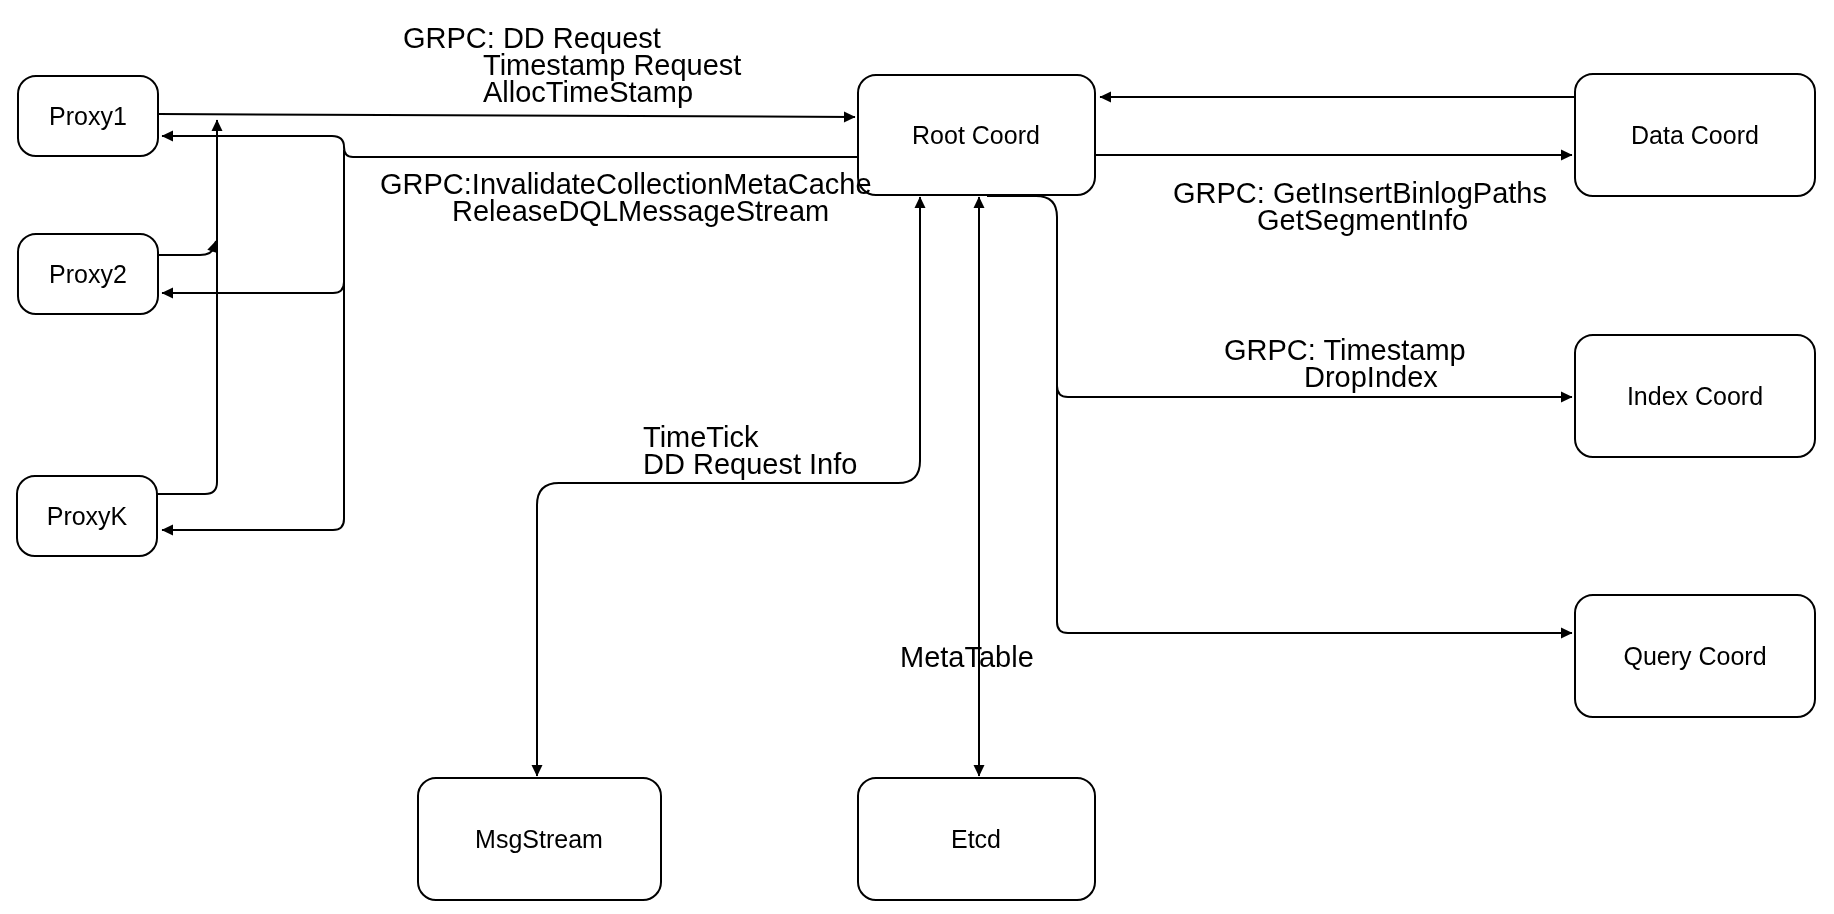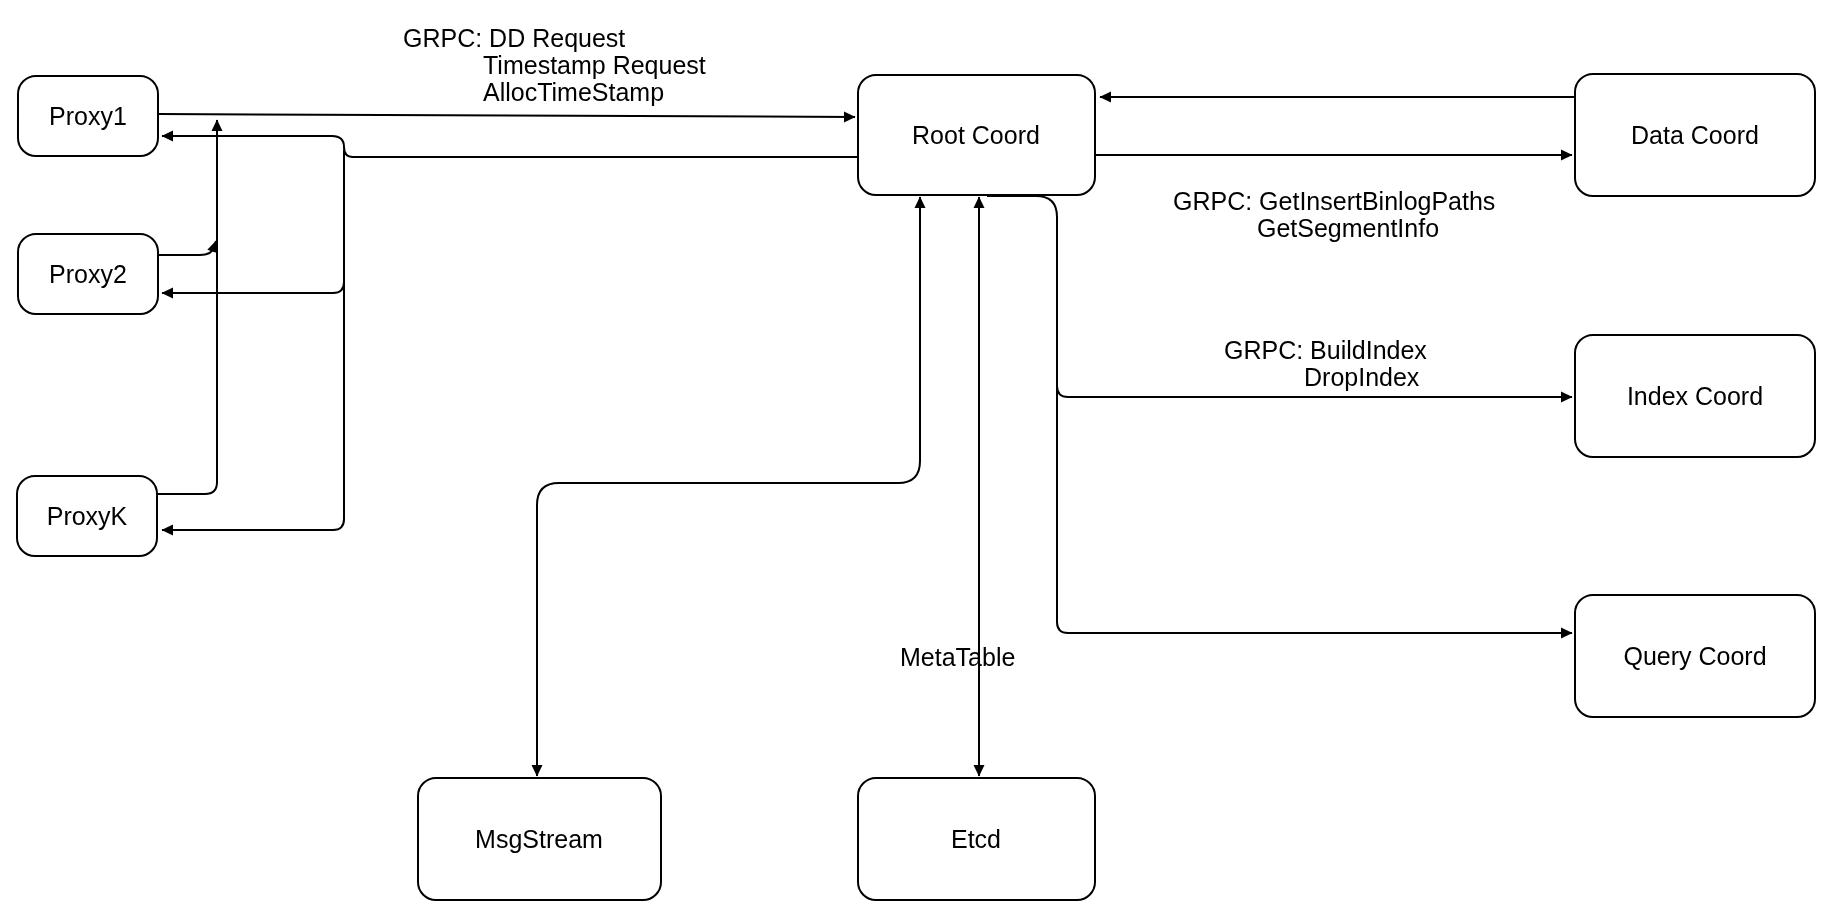--- a/index.html
+++ b/index.html
@@ -23,21 +23,21 @@
     fill: #000000;
     text-anchor: middle;
   }
   .edge {
     fill: none;
     stroke: #000000;
     stroke-width: 2;
   }
   .edge-label {
     position: absolute;
-    font-size: 25px;
+    font-size: 29px;
     line-height: 27px;
     color: #000000;
     white-space: pre-line;
   }
   
   .hang72  { padding-left: 72px;  text-indent: -72px; }
   .hang80  { padding-left: 80px;  text-indent: -80px; }
   .hang84  { padding-left: 84px;  text-indent: -84px; }
   .hang141 { padding-left: 141px; text-indent: -141px; }
 </style>
@@ -114,25 +114,29 @@
     <g>
       <rect class="node-rect" x="858" y="778" width="237" height="122" rx="18" ry="18"></rect>
       <text class="node-label" x="976" y="848">Etcd</text>
     </g>
   </svg>
 
   <div class="edge-label hang80" style="left:403px;  top:25px;">GRPC: DD Request
 Timestamp Request
 AllocTimeStamp</div>
 
+  <div class="edge-label hang72" style="left:380px;  top:171px;">GRPC:InvalidateCollectionMetaCache
+ReleaseDQLMessageStream</div>
 
 
-  <div class="edge-label hang84" style="left:1173px; top:188px;">GRPC: GetInsertBinlogPaths
+  <div class="edge-label hang84" style="left:1173px; top:180px;">GRPC: GetInsertBinlogPaths
 GetSegmentInfo</div>
 
-  <div class="edge-label hang80" style="left:1224px; top:337px;">GRPC: BuildIndex
+  <div class="edge-label hang80" style="left:1224px; top:337px;">GRPC: Timestamp
 DropIndex</div>
 
 
+  <div class="edge-label" style="left:643px; top:424px;">TimeTick
+DD Request Info</div>
 
   <div class="edge-label" style="left:900px; top:644px;">MetaTable</div>
 
 </div>
 
 </body></html>

